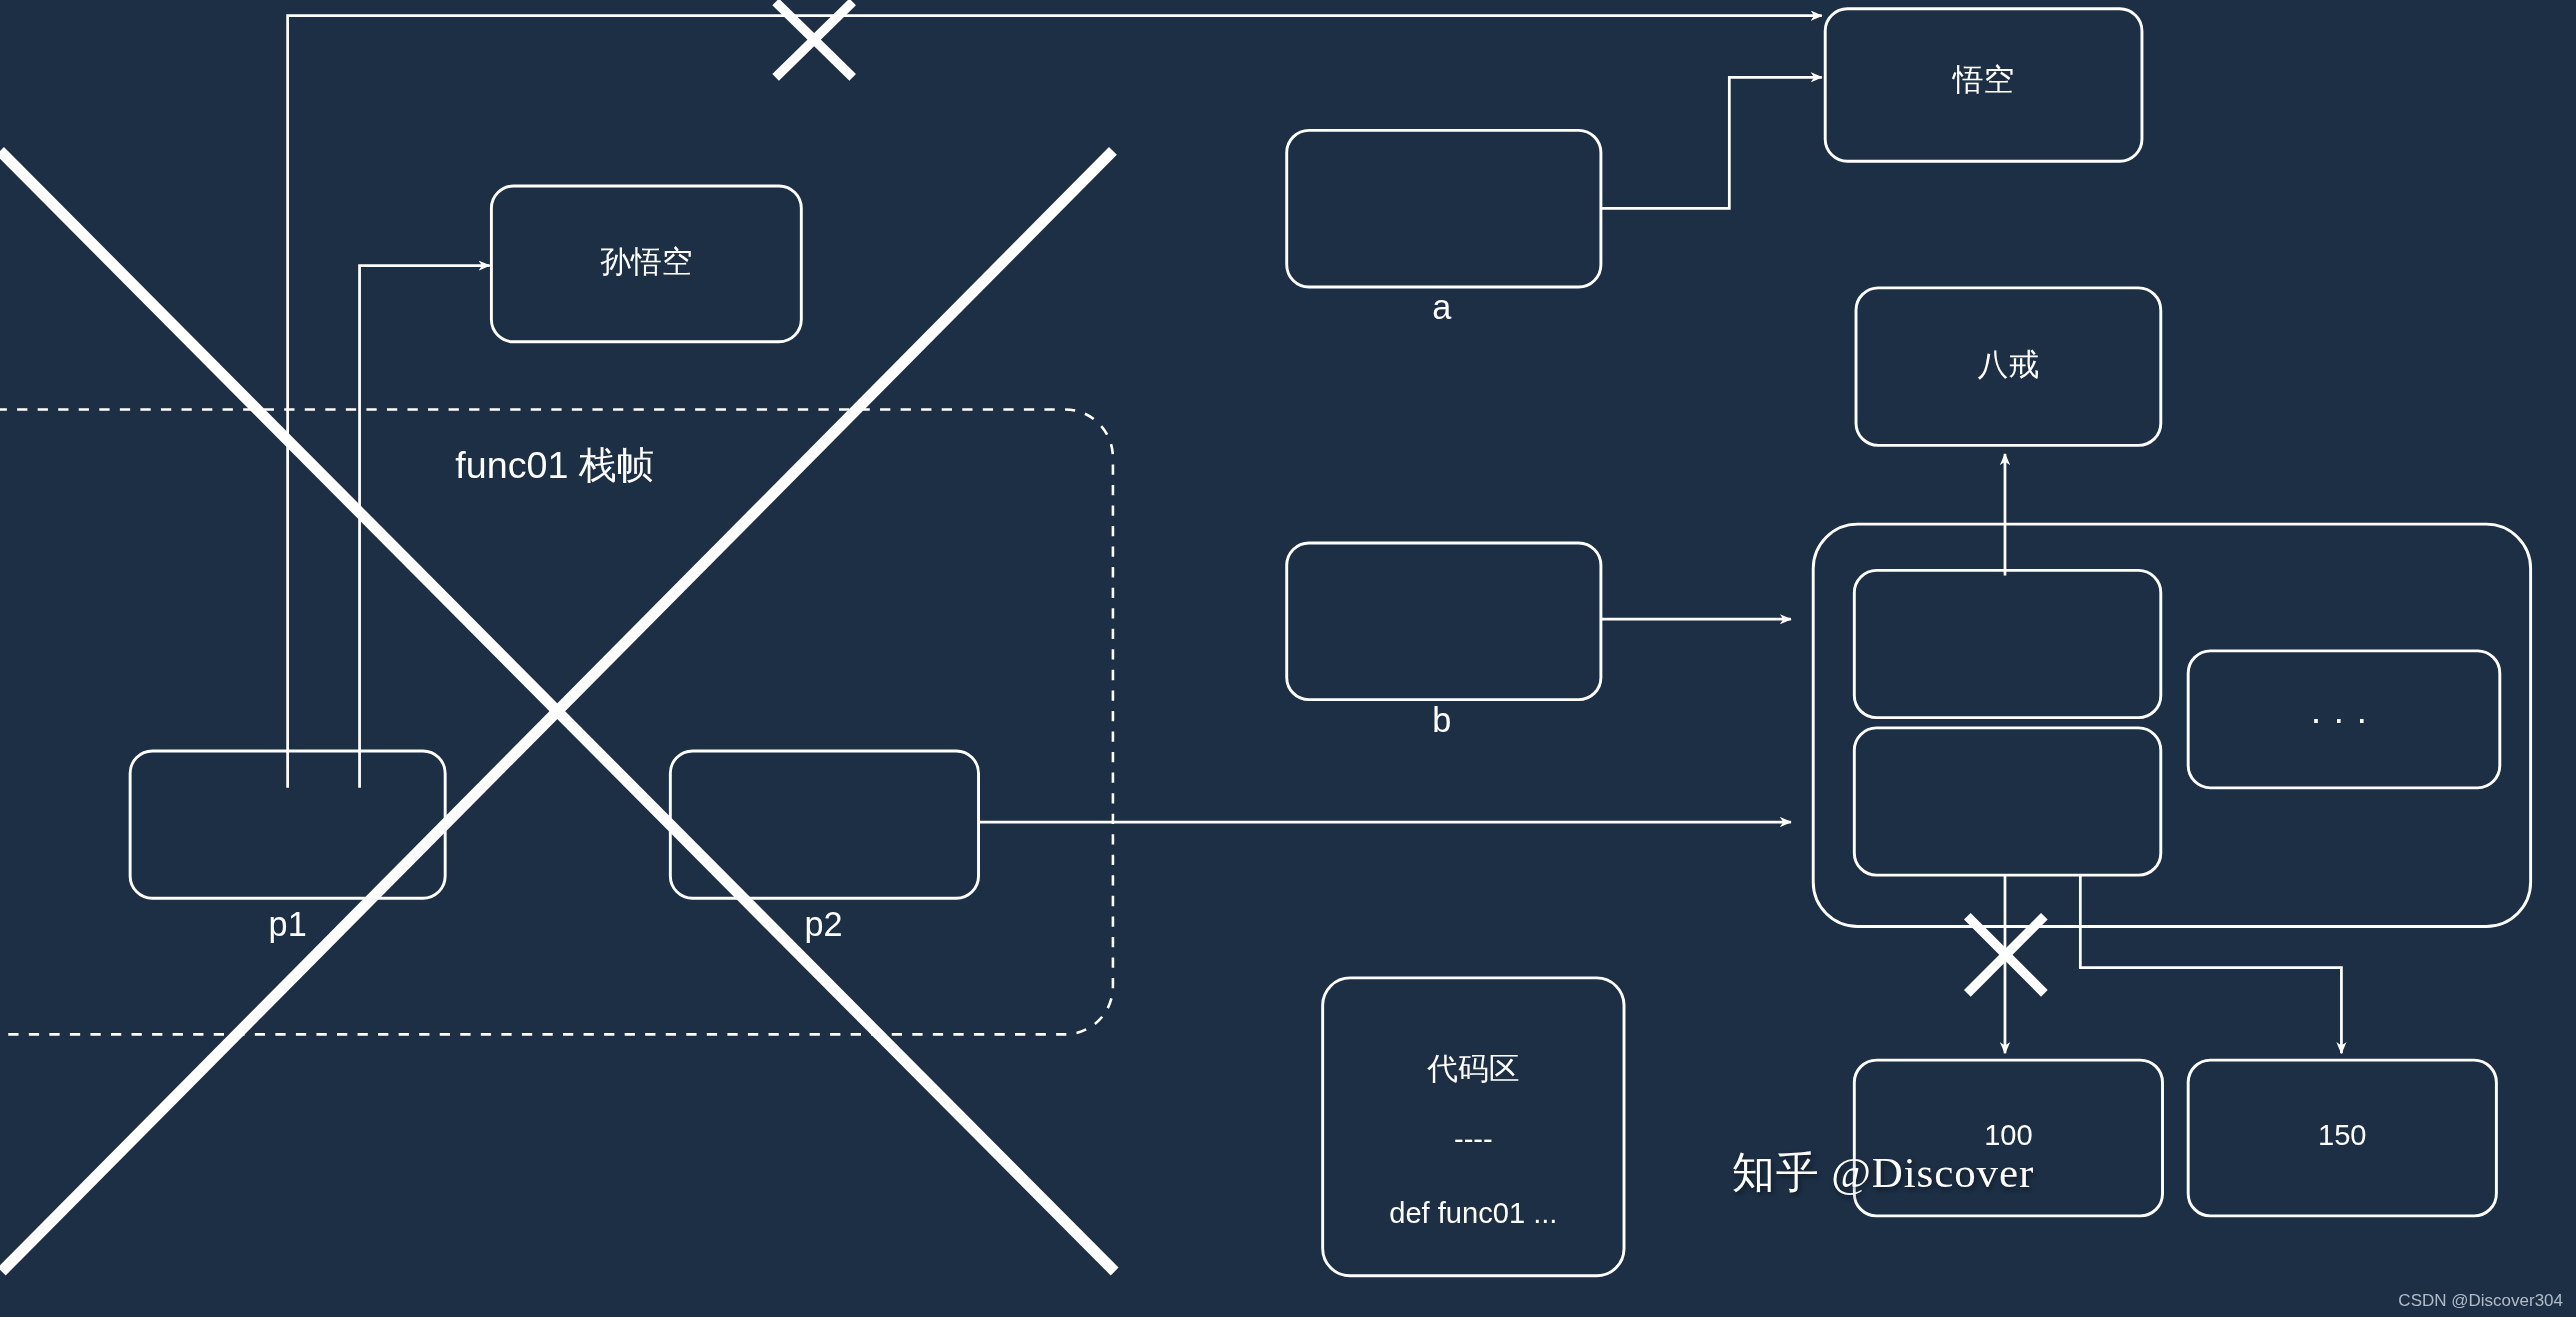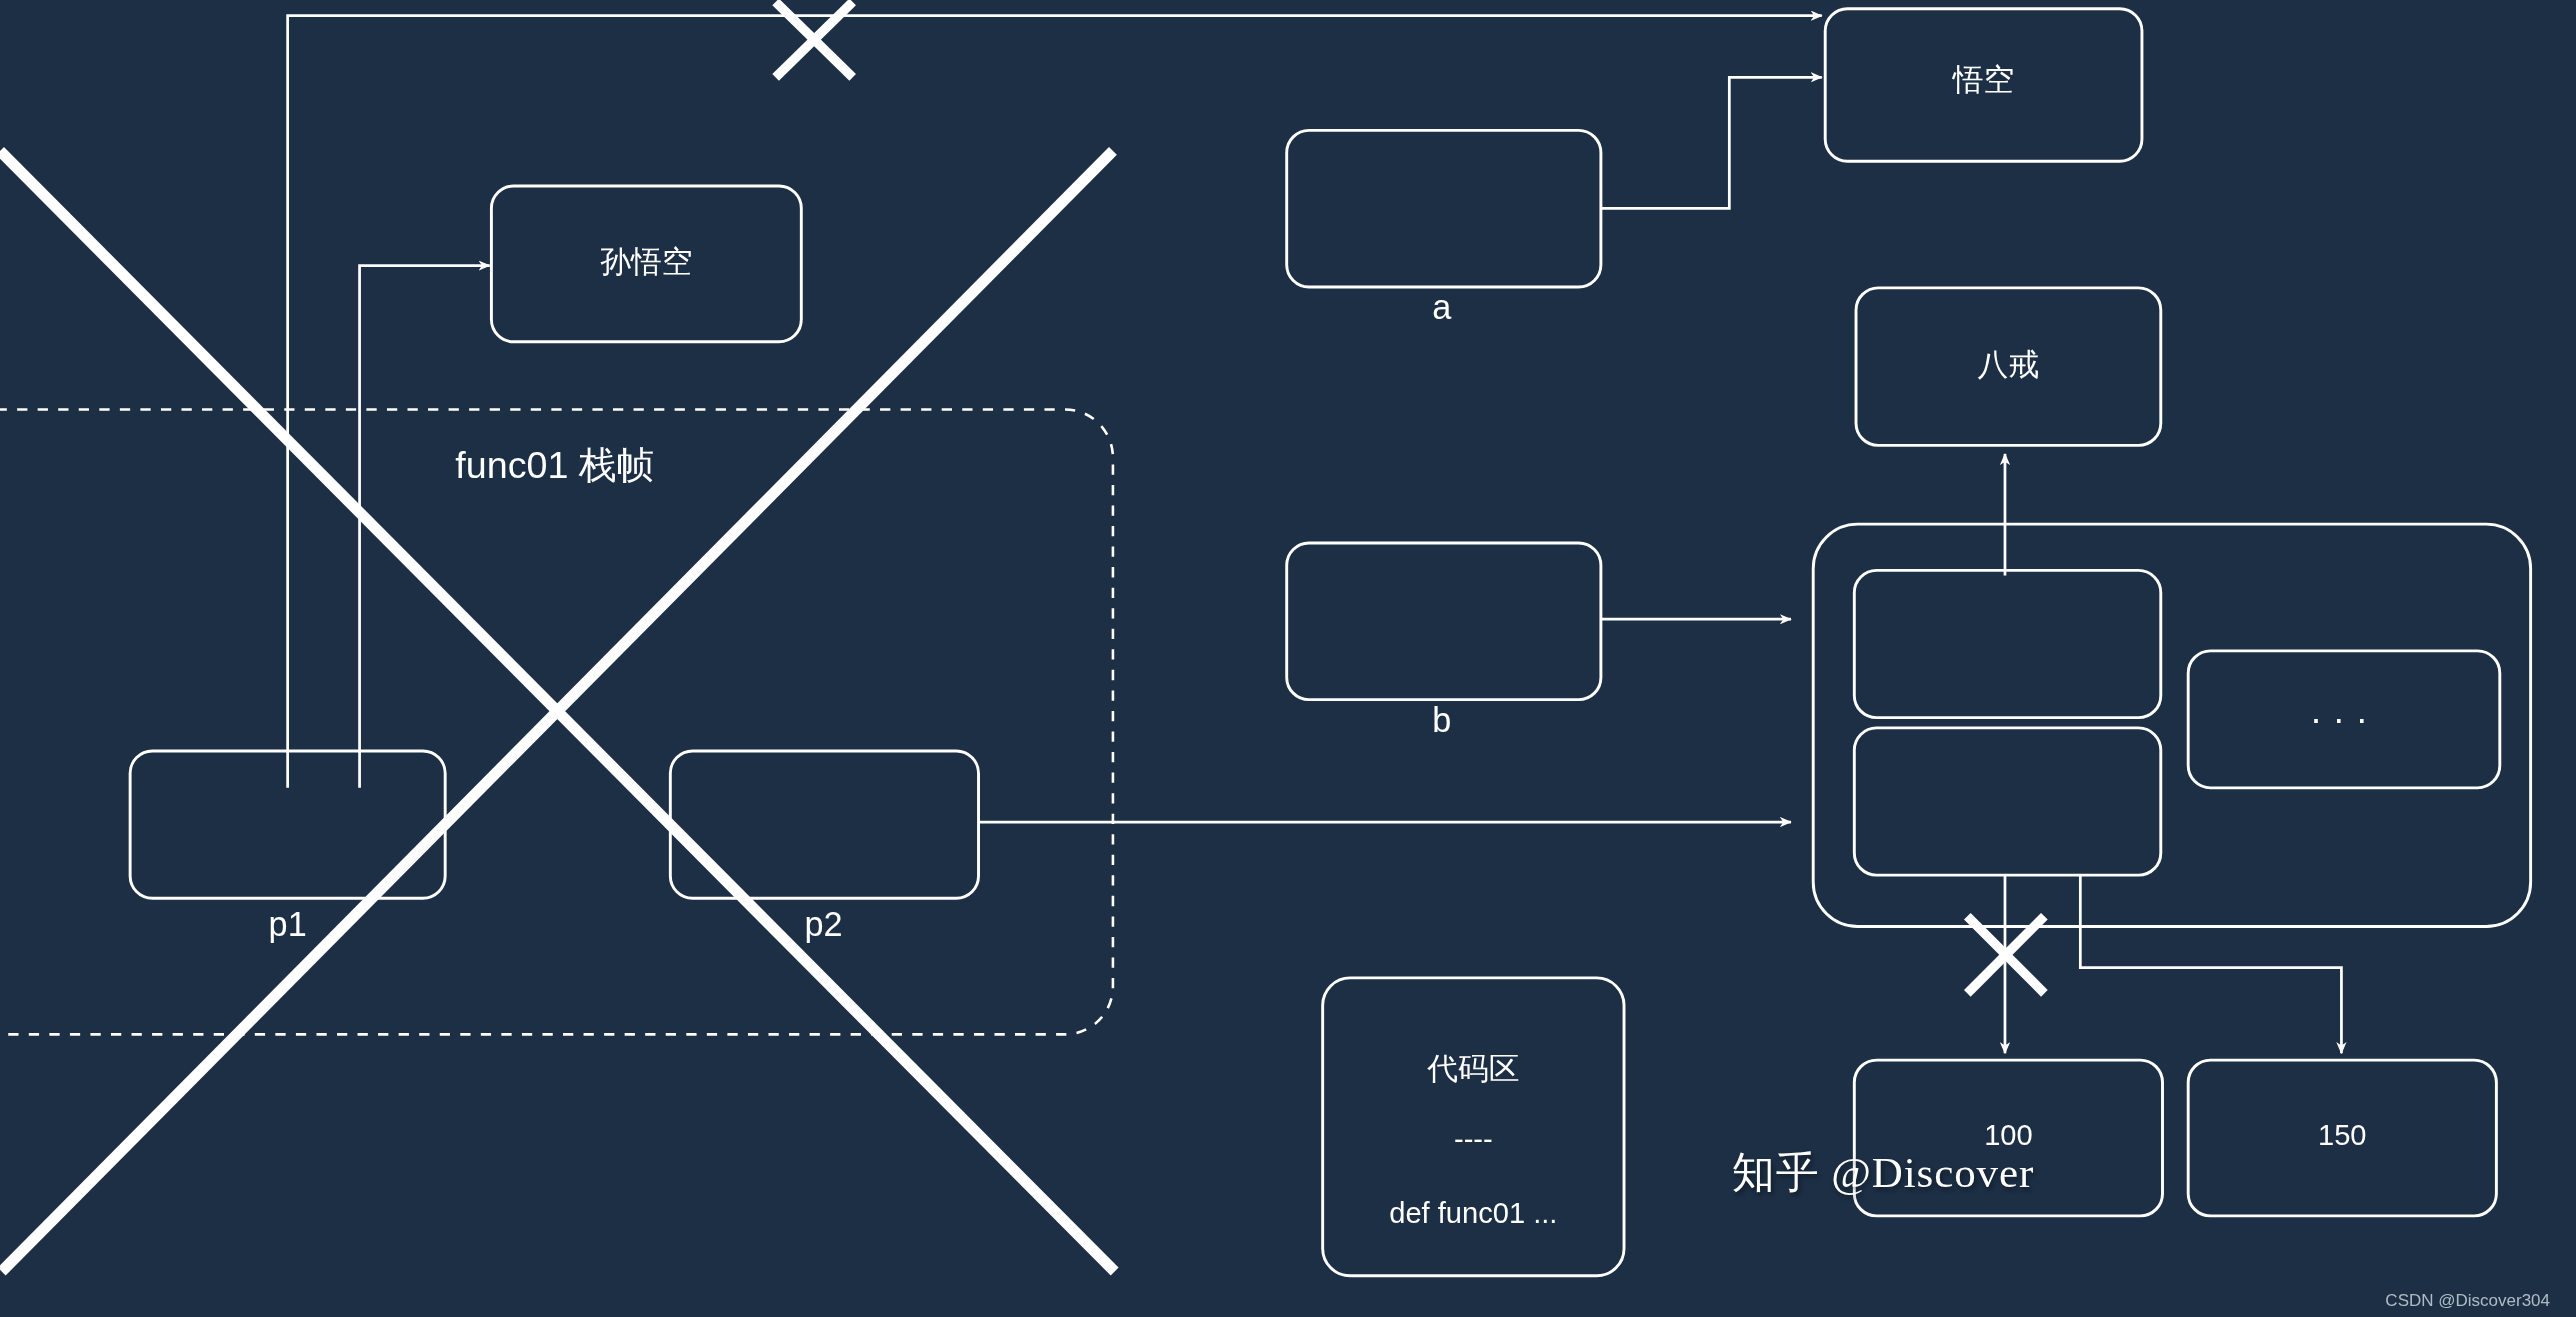--- a/index.html
+++ b/index.html
@@ -28,21 +28,21 @@
     transform:translate(-50%,-50%);
     color:#ffffff;
     font-size:43px;
     font-family:"Liberation Serif","DejaVu Serif",serif;
     white-space:nowrap;
     text-shadow:1.7px 2.6px 5.1px rgba(0,0,0,.45);
     letter-spacing:0.9px;
   }
   .wm-csdn{
     position:absolute;
-    right:26px;bottom:6.8px;
+    right:13px;bottom:6.8px;
     color:#c9d3dd;
     font-size:17px;
     font-family:"Liberation Sans","DejaVu Sans",sans-serif;
     opacity:.85;
     white-space:nowrap;
   }
 </style>
 </head>
 <body>
 

